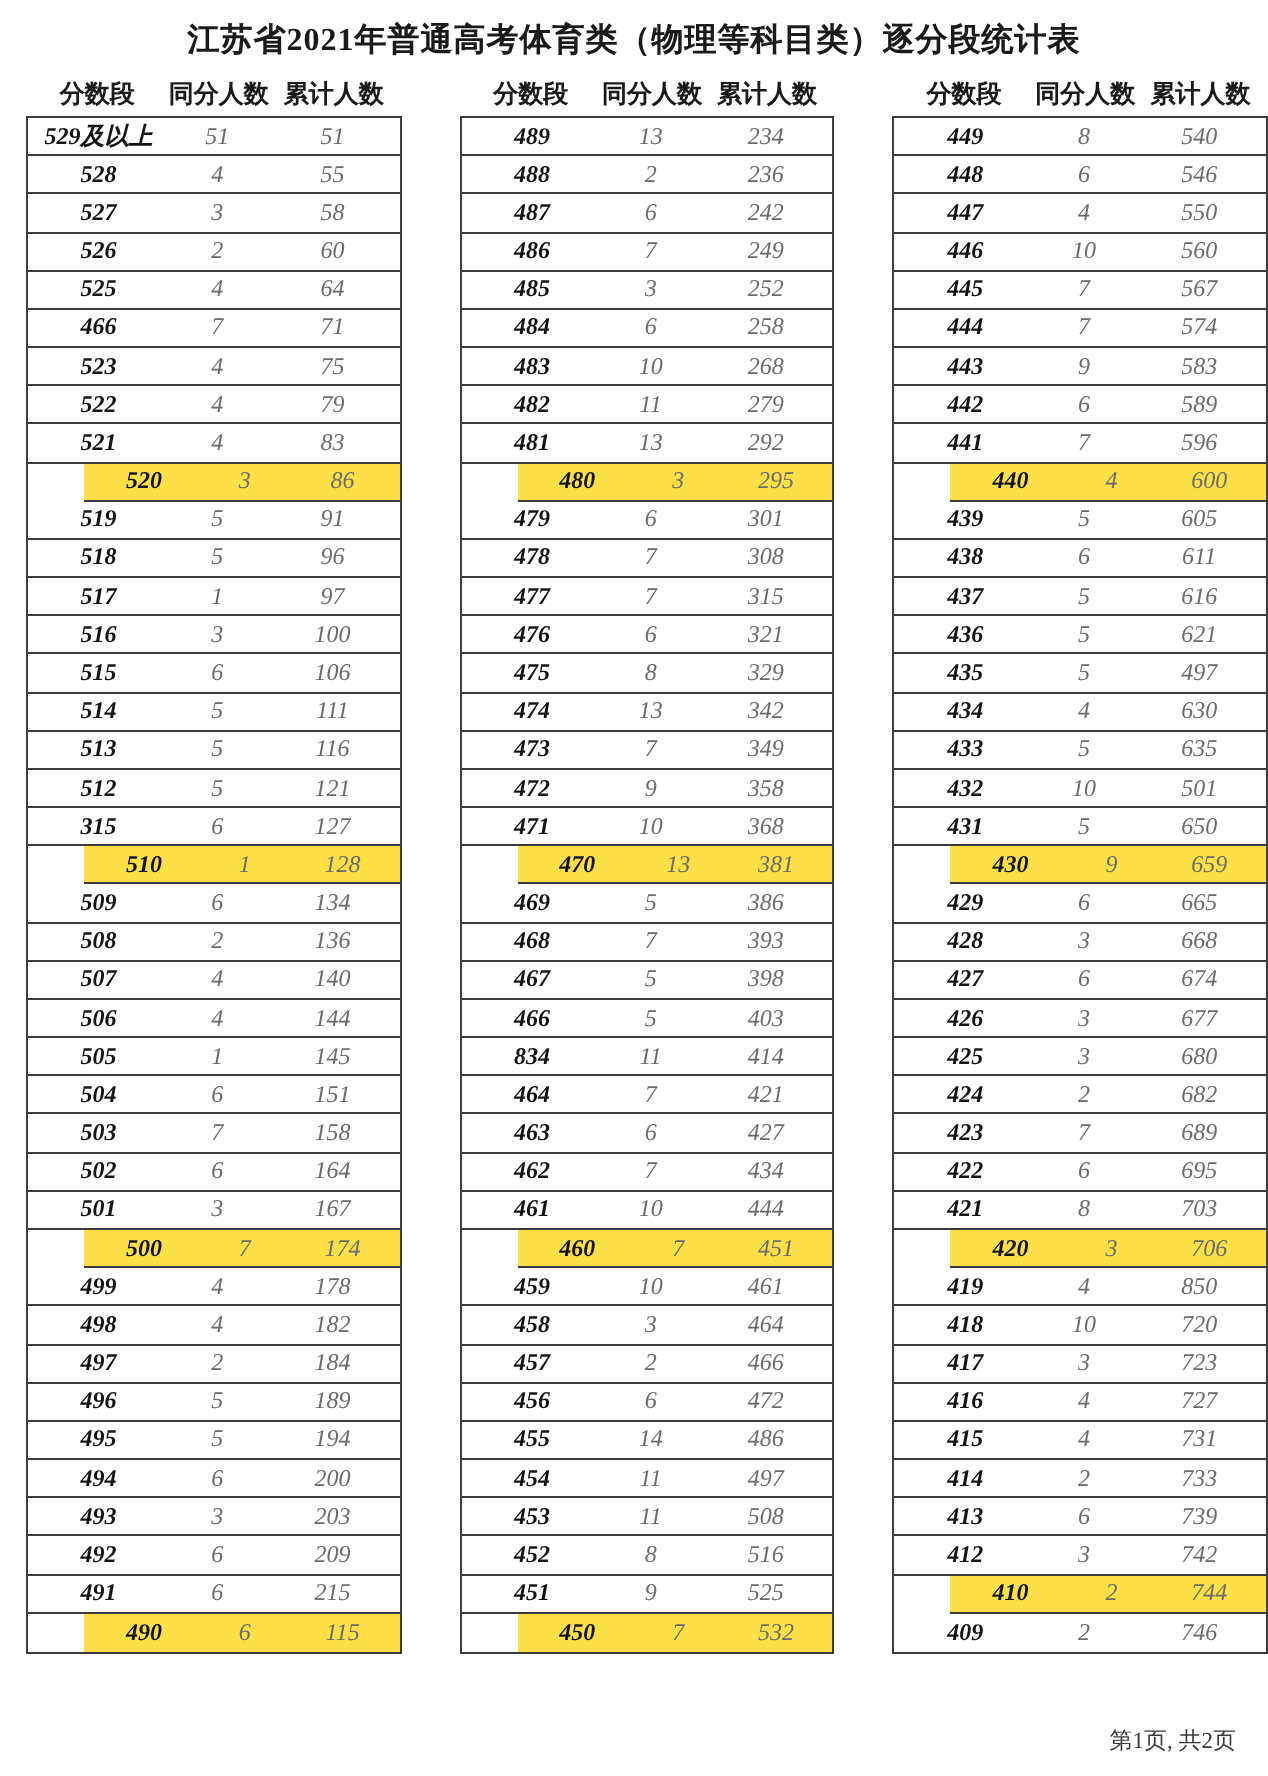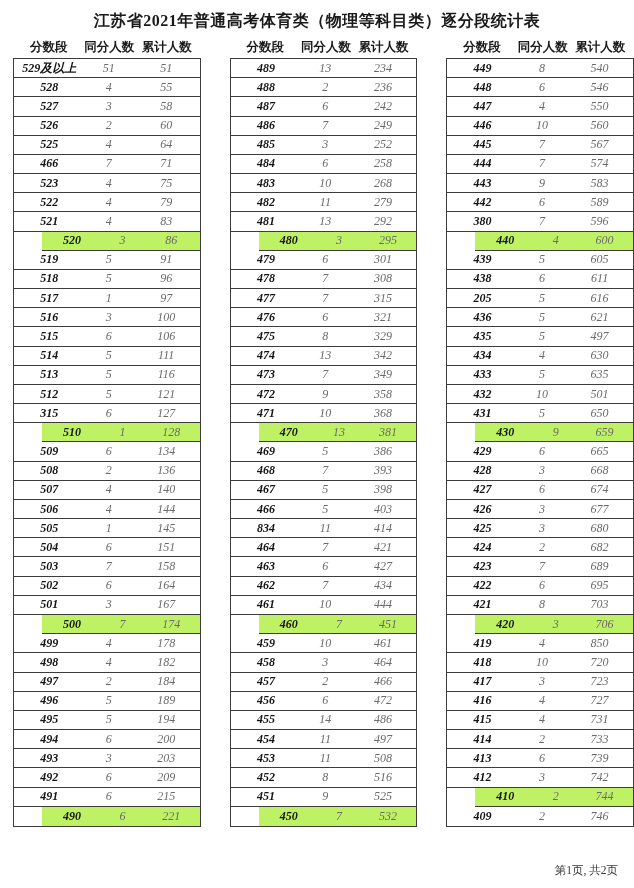--- a/index.html
+++ b/index.html
@@ -47,21 +47,21 @@
   }
   .row {
     display:grid;
     grid-template-columns:38% 26% 36%;
     height:19.18px;
     align-items:center;
     border-bottom:1px solid #3c3c3c;
     font-size:12px;
   }
   .row:last-child { border-bottom:none; }
-  .row.shaded { background:#bef264;margin-left:28px; }
+  .row.shaded { background:#fde047;margin-left:28px; }
   .c { text-align:center; white-space:nowrap; }
   .c0 { font-weight:bold; color:#141414; }
   .c1, .c2 { color:#6b6b6b; }
   .footer {
     position:absolute;
     right:16px;
     bottom:10px;
     font-size:11.5px;
     color:#3a3a3a;
     margin-left:28px;
@@ -275,21 +275,21 @@
             <span class="c c2">209</span>
           </div>
           <div class="row">
             <span class="c c0">491</span>
             <span class="c c1">6</span>
             <span class="c c2">215</span>
           </div>
           <div class="row shaded">
             <span class="c c0">490</span>
             <span class="c c1">6</span>
-            <span class="c c2">221</span>
+            <span class="c c2">115</span>
           </div>
         </div>
     </section>
 
     <section class="tcol">
       <div class="thead">
         <span>分数段</span>
         <span>同分人数</span>
         <span>累计人数</span>
       </div>
@@ -538,41 +538,41 @@
             <span class="c c0">443</span>
             <span class="c c1">9</span>
             <span class="c c2">583</span>
           </div>
           <div class="row">
             <span class="c c0">442</span>
             <span class="c c1">6</span>
             <span class="c c2">589</span>
           </div>
           <div class="row">
-            <span class="c c0">380</span>
+            <span class="c c0">441</span>
             <span class="c c1">7</span>
             <span class="c c2">596</span>
           </div>
           <div class="row shaded">
             <span class="c c0">440</span>
             <span class="c c1">4</span>
             <span class="c c2">600</span>
           </div>
           <div class="row">
             <span class="c c0">439</span>
             <span class="c c1">5</span>
             <span class="c c2">605</span>
           </div>
           <div class="row">
             <span class="c c0">438</span>
             <span class="c c1">6</span>
             <span class="c c2">611</span>
           </div>
           <div class="row">
-            <span class="c c0">205</span>
+            <span class="c c0">437</span>
             <span class="c c1">5</span>
             <span class="c c2">616</span>
           </div>
           <div class="row">
             <span class="c c0">436</span>
             <span class="c c1">5</span>
             <span class="c c2">621</span>
           </div>
           <div class="row">
             <span class="c c0">435</span>

